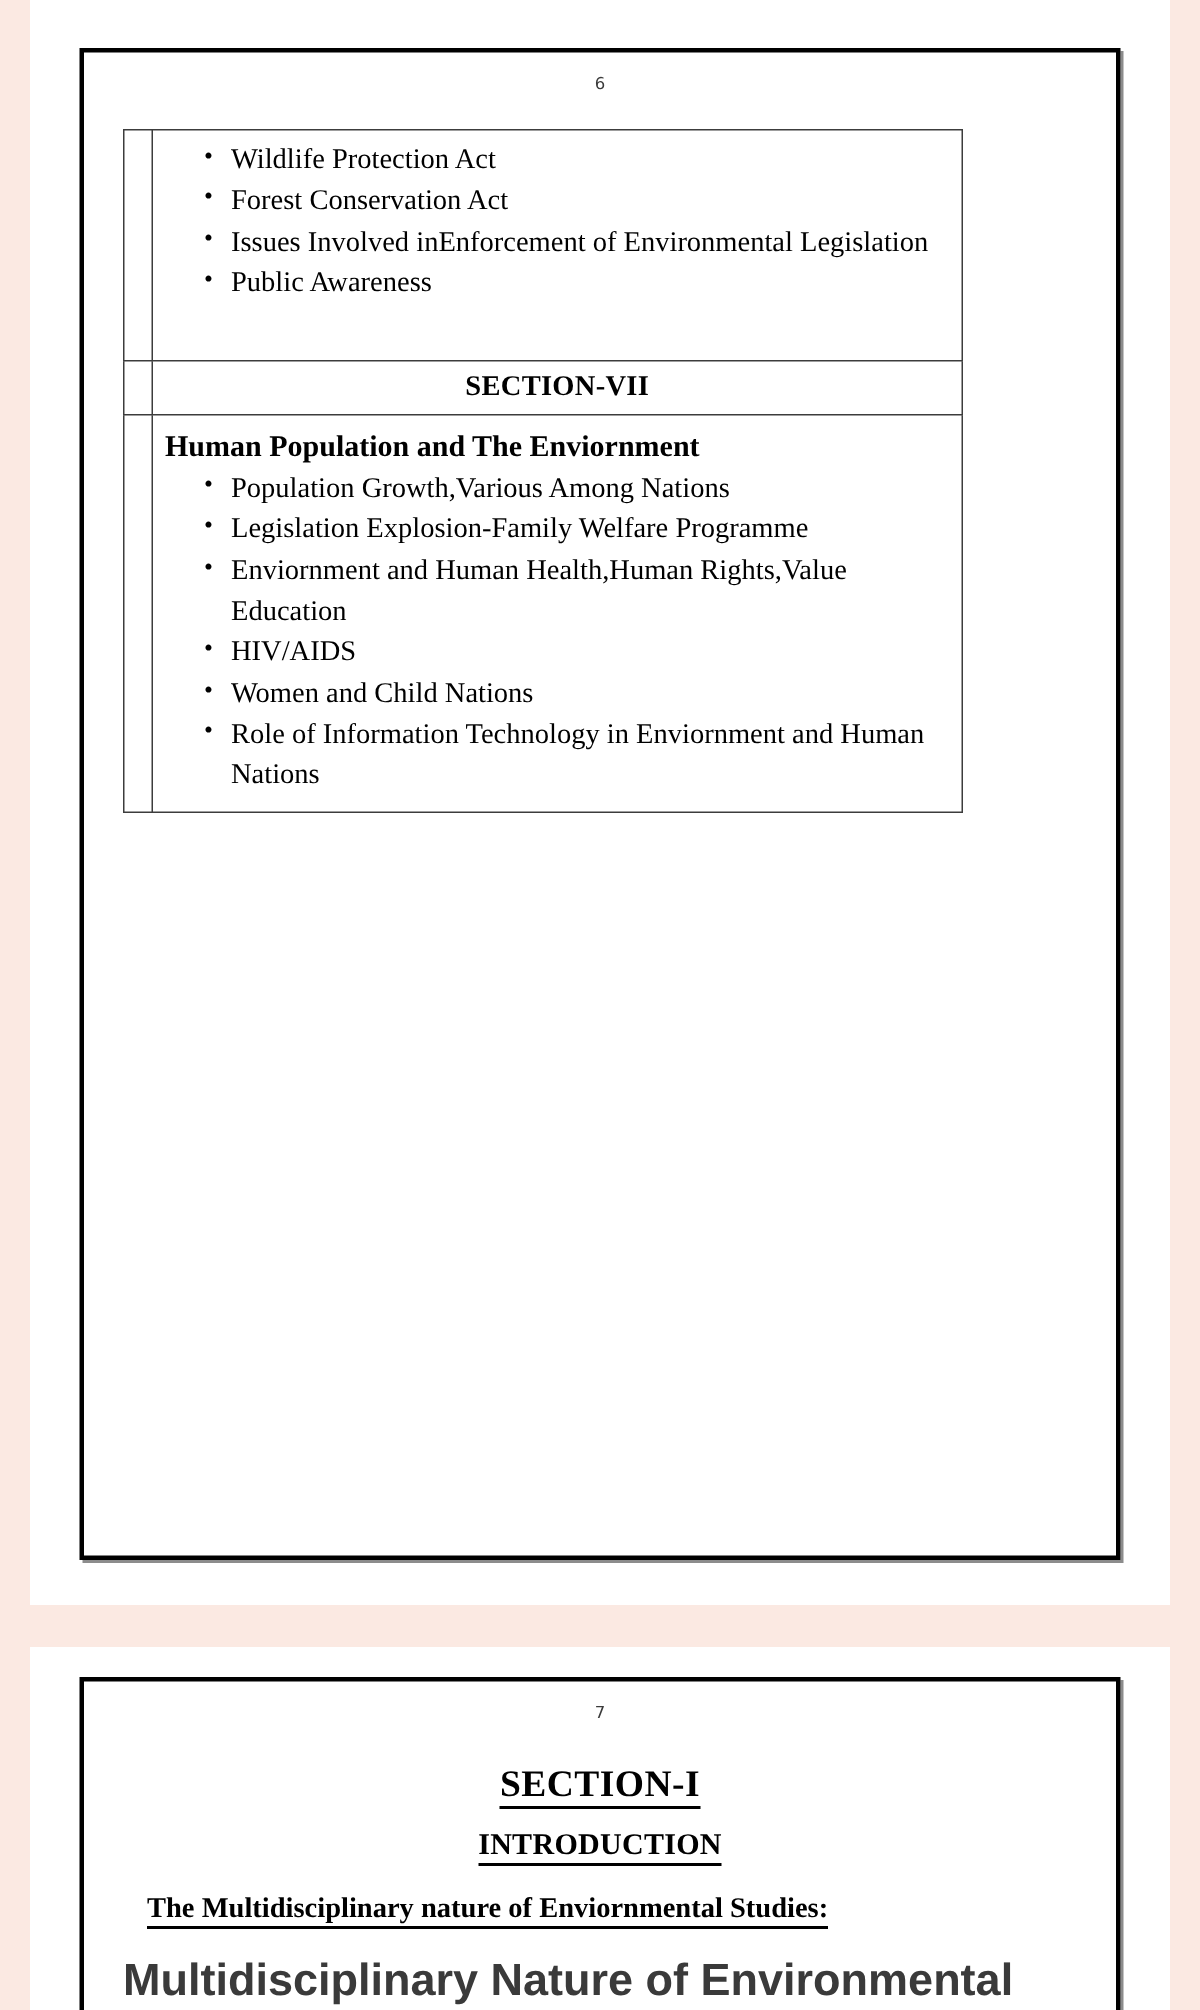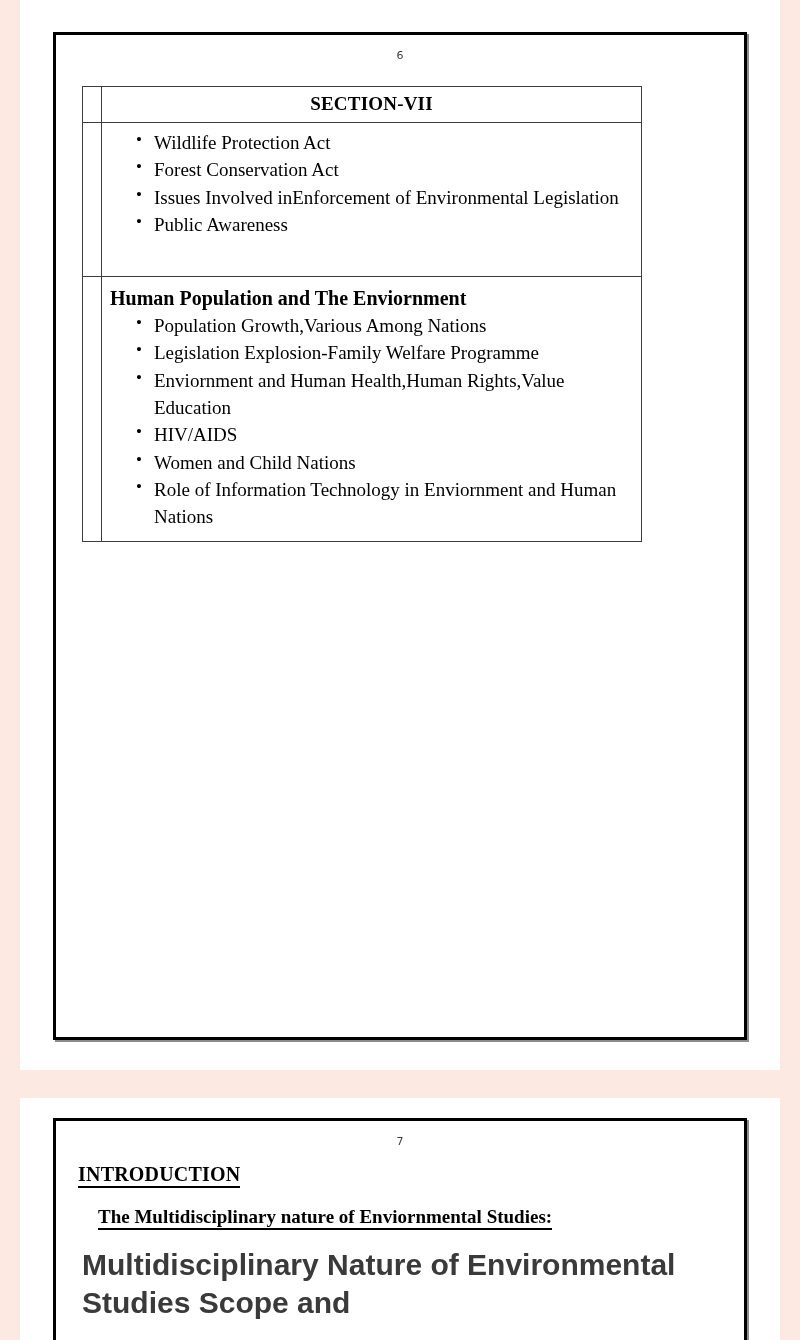--- a/index.html
+++ b/index.html
@@ -125,21 +125,21 @@
     margin-top: 28px;
     letter-spacing: .3px;
   }
   .title-section span,
   .title-intro span,
   .title-topic span {
     border-bottom: 2px solid #000;
     padding-bottom: 1px;
   }
   .title-intro {
-    text-align: left;
+    text-align: center;
     font-weight: bold;
     font-size: 20px;
     margin-top: 15px;
     letter-spacing: .2px;
   }
   .title-topic {
     text-align: left;
     font-weight: bold;
     font-size: 19px;
     margin-top: 20px;
@@ -160,39 +160,39 @@
 
 <div class="viewer">
 
   <div class="sheet sheet-1">
     <div class="frame frame-1">
 
       <div class="page-number">6</div>
 
       <table class="syllabus-table">
         <tbody>
-
-          <tr>
-            <td class="col-gutter"></td>
-            <td>
-              <div class="section-banner">SECTION-VII</div>
-            </td>
-          </tr>
 
           <tr>
             <td class="col-gutter"></td>
             <td>
               <div class="cell-body cell-pad-tall">
                 <ul class="topic-list">
                   <li>Wildlife Protection Act</li>
                   <li>Forest Conservation Act</li>
                   <li>Issues Involved inEnforcement of Environmental Legislation</li>
                   <li>Public Awareness</li>
                 </ul>
               </div>
+            </td>
+          </tr>
+
+          <tr>
+            <td class="col-gutter"></td>
+            <td>
+              <div class="section-banner">SECTION-VII</div>
             </td>
           </tr>
 
           <tr>
             <td class="col-gutter"></td>
             <td>
               <div class="cell-body">
                 <div class="subhead">Human Population and The Enviornment</div>
                 <ul class="topic-list">
                   <li>Population Growth,Various Among Nations</li>
@@ -210,20 +210,23 @@
 
     </div>
   </div>
 
   <div class="sheet sheet-2">
     <div class="frame frame-2">
 
       <div class="page-number">7</div>
 
       <div class="content-2">
+        <div class="title-section">
+          <span>SECTION-I</span>
+        </div>
 
         <div class="title-intro">
           <span>INTRODUCTION</span>
         </div>
 
         <div class="title-topic">
           <span>The Multidisciplinary nature of Enviornmental Studies:</span>
         </div>
 
         <div class="heading-big">Multidisciplinary Nature of Environmental Studies Scope and</div>

